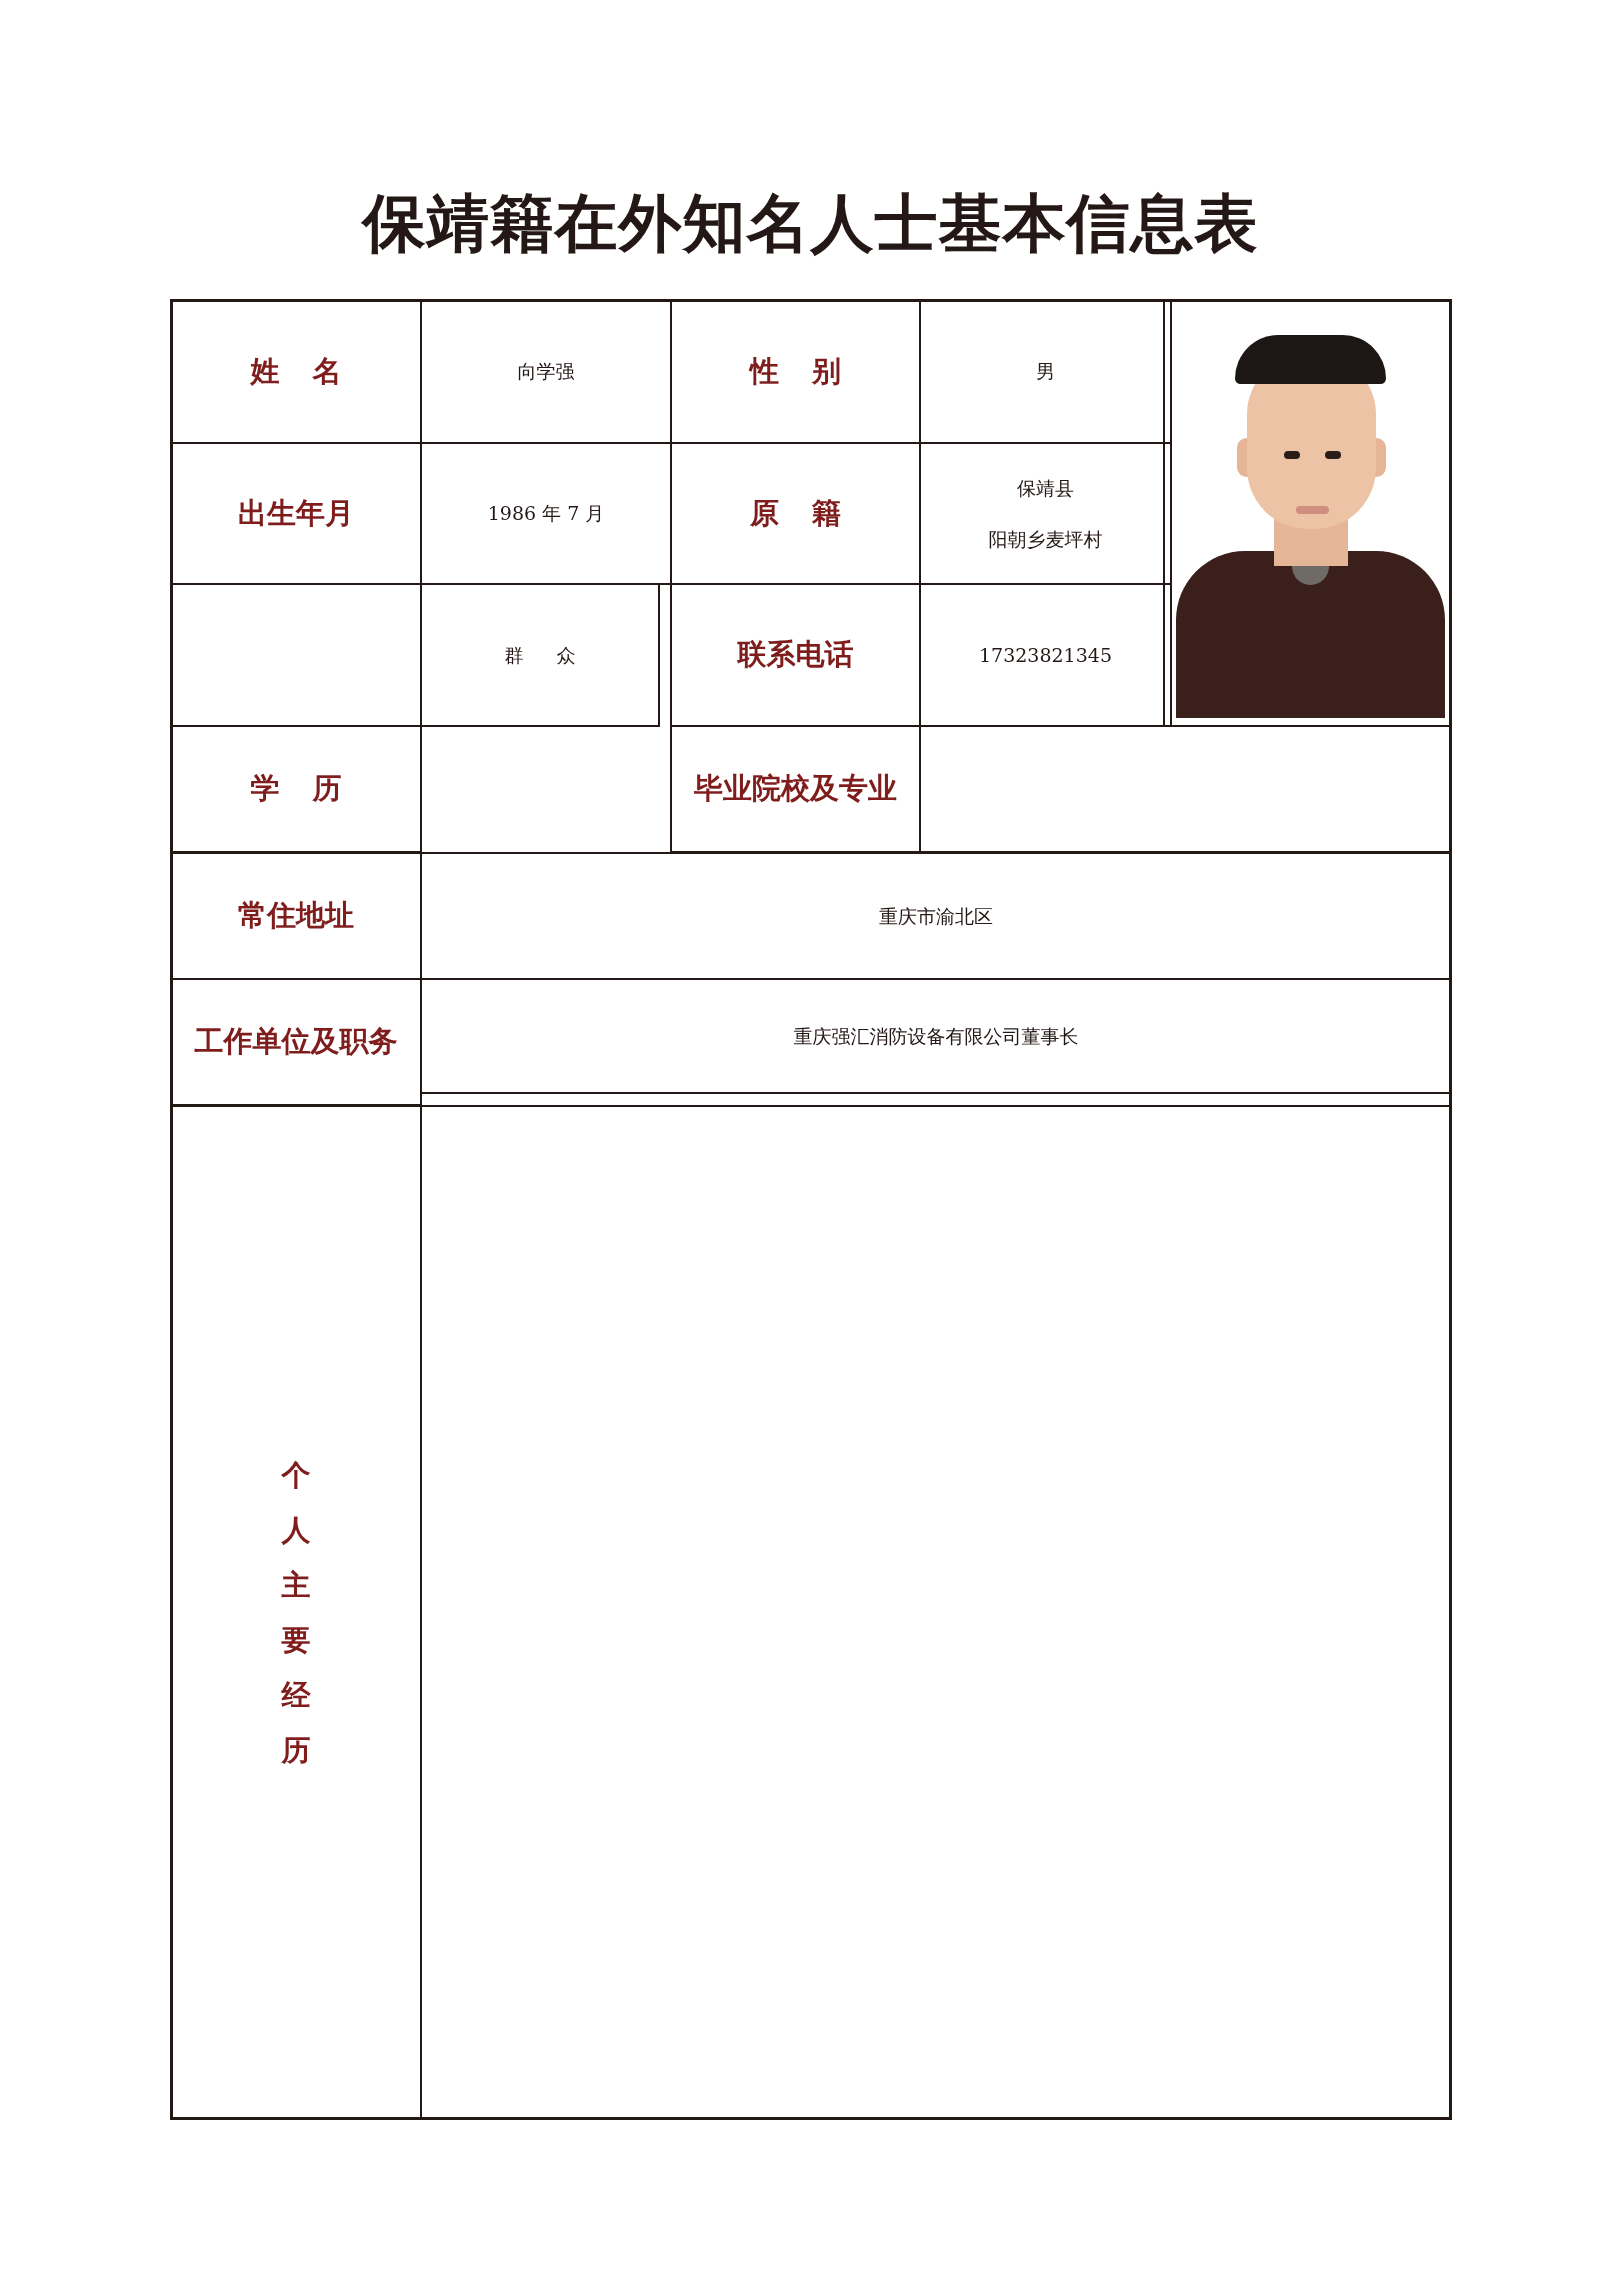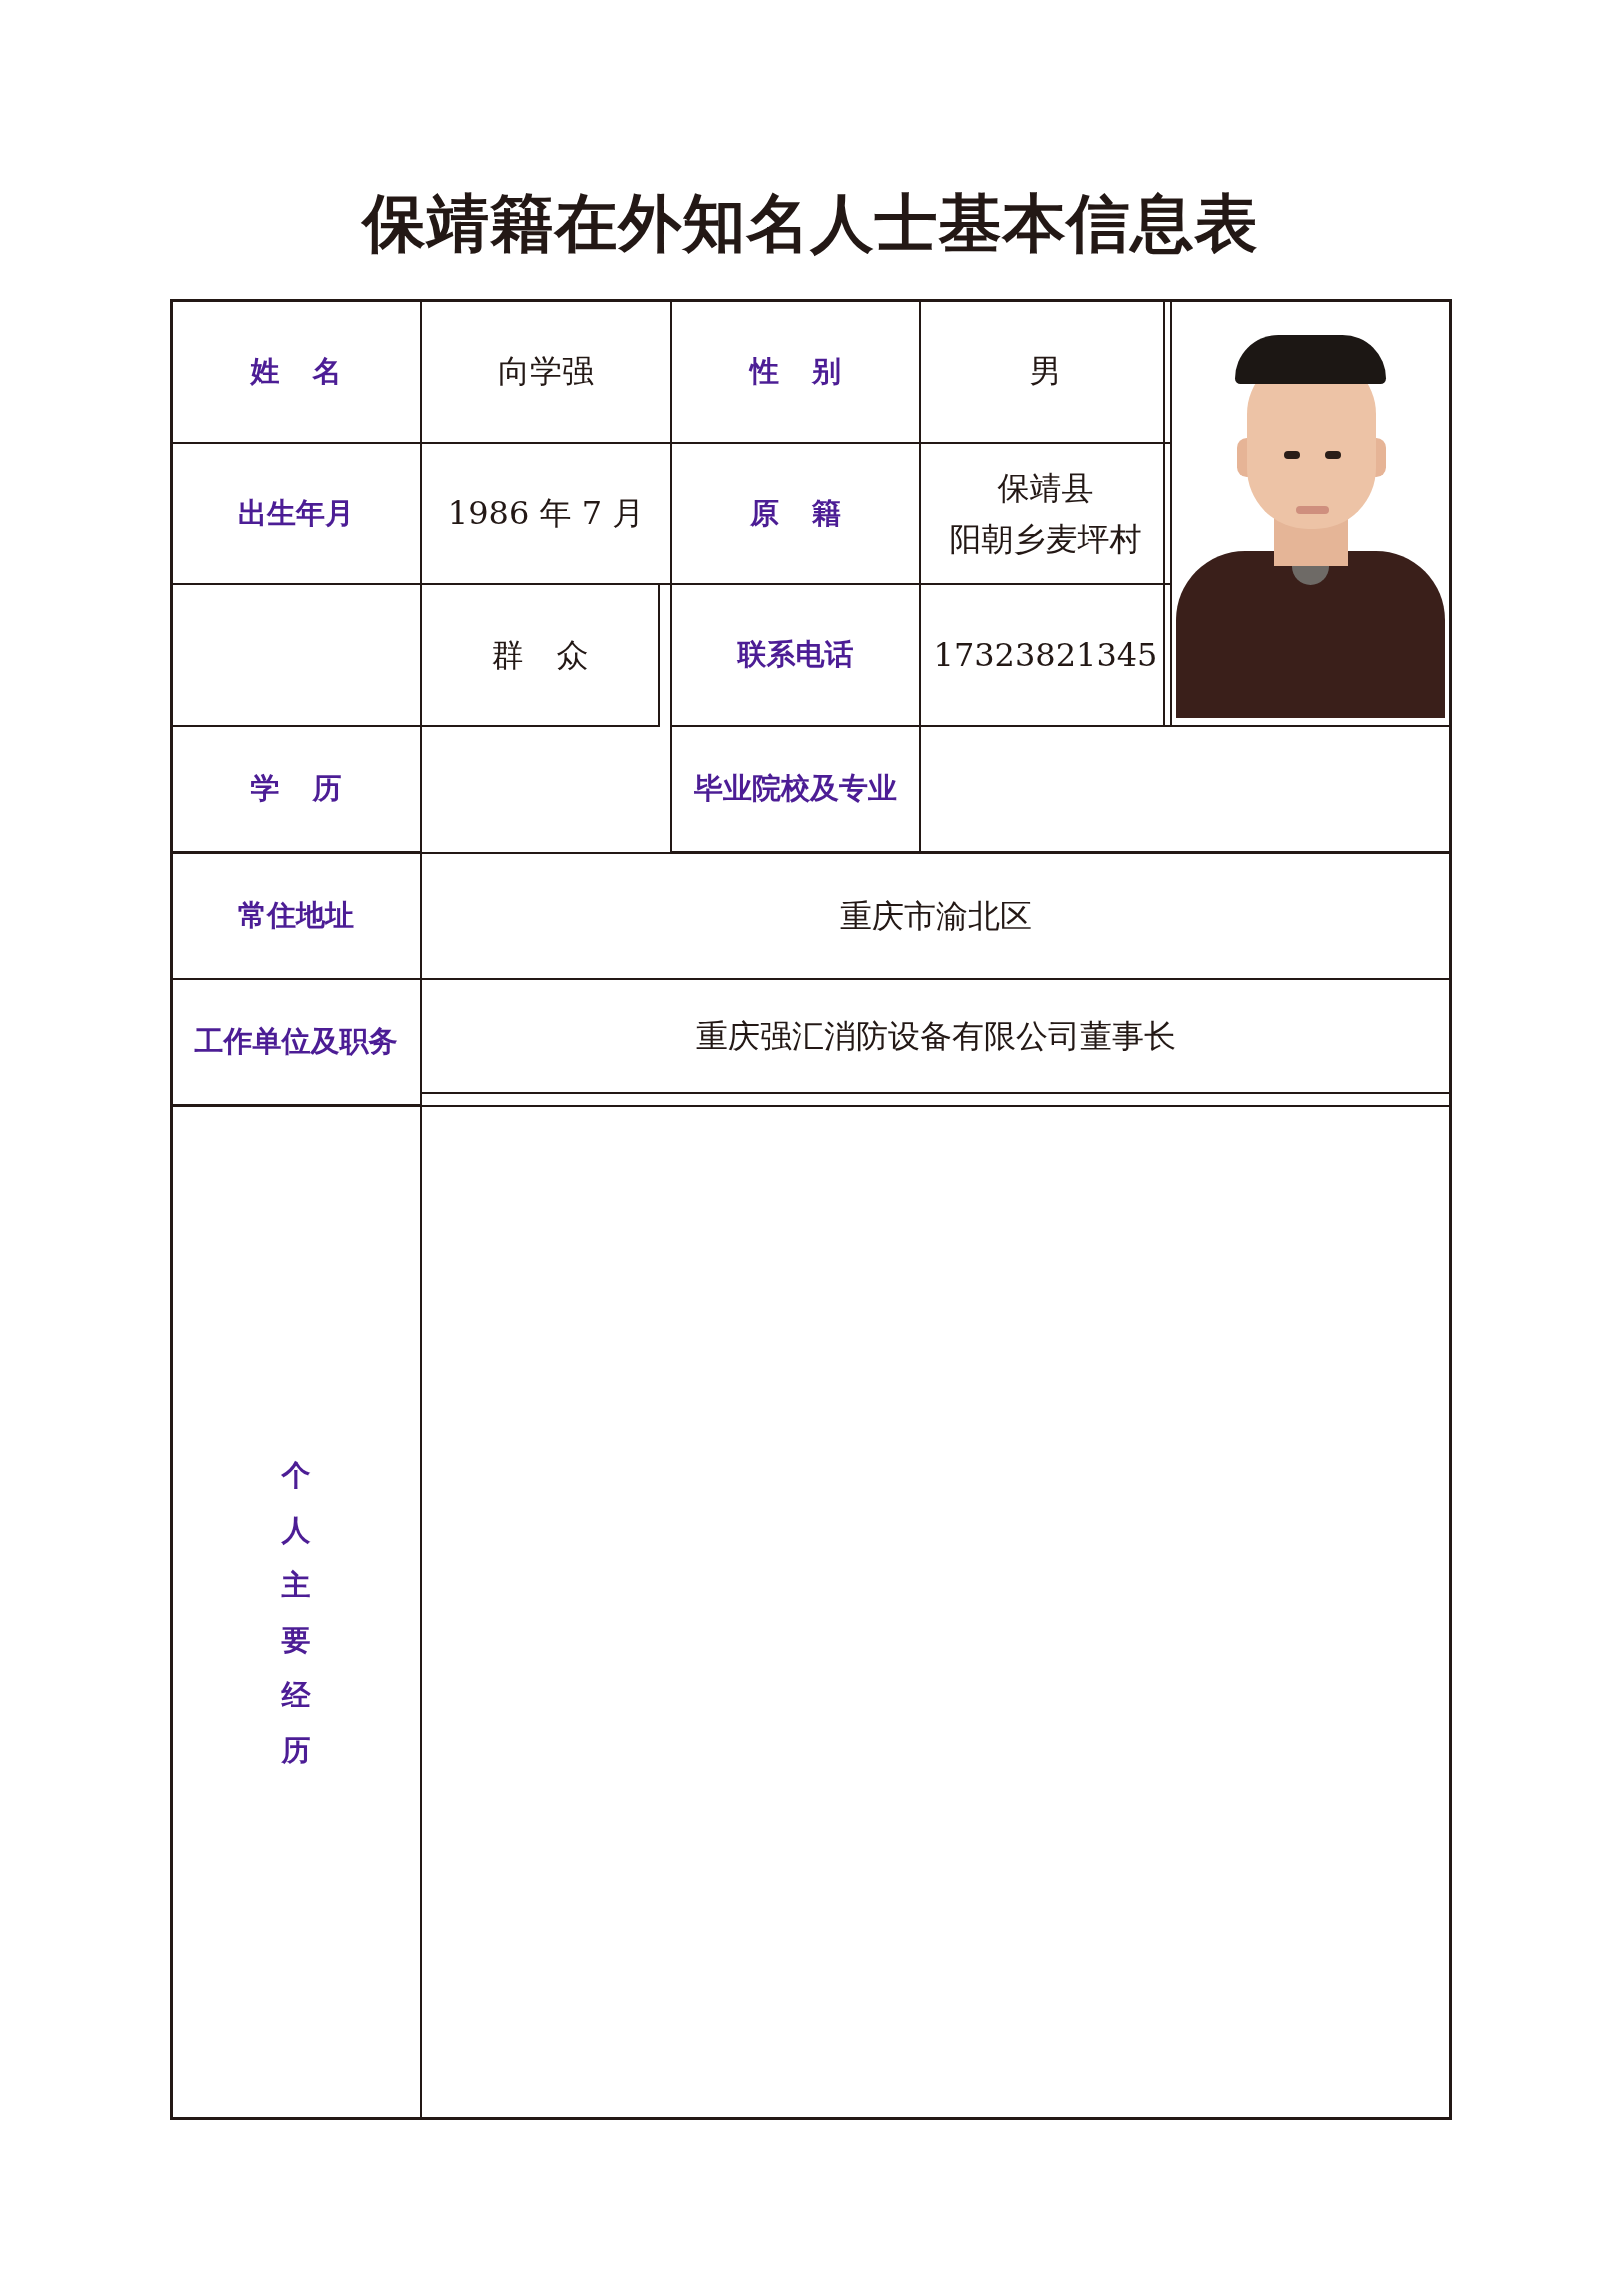--- a/index.html
+++ b/index.html
@@ -9,24 +9,24 @@
       font-family: "DejaVu Serif", "Liberation Serif", serif; font-weight: bold;
       font-size: 63px; letter-spacing: 1px; color: #231815; line-height: 78px;
     }
     .grid { position: absolute; left: 170px; top: 299px; width: 1282px; height: 1821px; }
     .cell {
       position: absolute; box-sizing: border-box; display: flex; align-items: center; justify-content: center;
       text-align: center; border: 2px solid #231815;
     }
     .outer { position: absolute; left: 170px; top: 299px; width: 1282px; height: 1821px; box-sizing: border-box; border: 3.9px solid #231815; pointer-events: none; }
     .label {
-      font-family: "DejaVu Sans", "Liberation Sans", sans-serif; font-weight: bold; font-size: 29px; color: #4c1d95;
+      font-family: "DejaVu Sans", "Liberation Sans", sans-serif; font-weight: bold; font-size: 29px; color: #7f1d1d;
     }
     .value {
-      font-family: "DejaVu Serif", "Liberation Serif", serif; font-size: 32px; color: #231815; line-height: 51px;
+      font-family: "DejaVu Serif", "Liberation Serif", serif; font-size: 19px; color: #231815; line-height: 51px;
     }
     .spaced { letter-spacing: 33px; padding-left: 33px; }
     .vert { flex-direction: column; }
     .vert span { display: block; line-height: 55px; font-family: Liberation Serif, serif; }
     .photo-frame {
       position: absolute; left: 1176px; top: 306px; width: 269px; height: 412px; overflow: hidden;
       background: #ffffff;
     }
     .hair { position: absolute; left: 59px; top: 27.4px; width: 151px; height: 93px; background: #1c1714; border-radius: 78px 78px 29px 29px; }
     .face { position: absolute; left: 71px; top: 49px; width: 129px; height: 174px; background: #edc3a6; border-radius: 59px 59px 61px 61px; }

